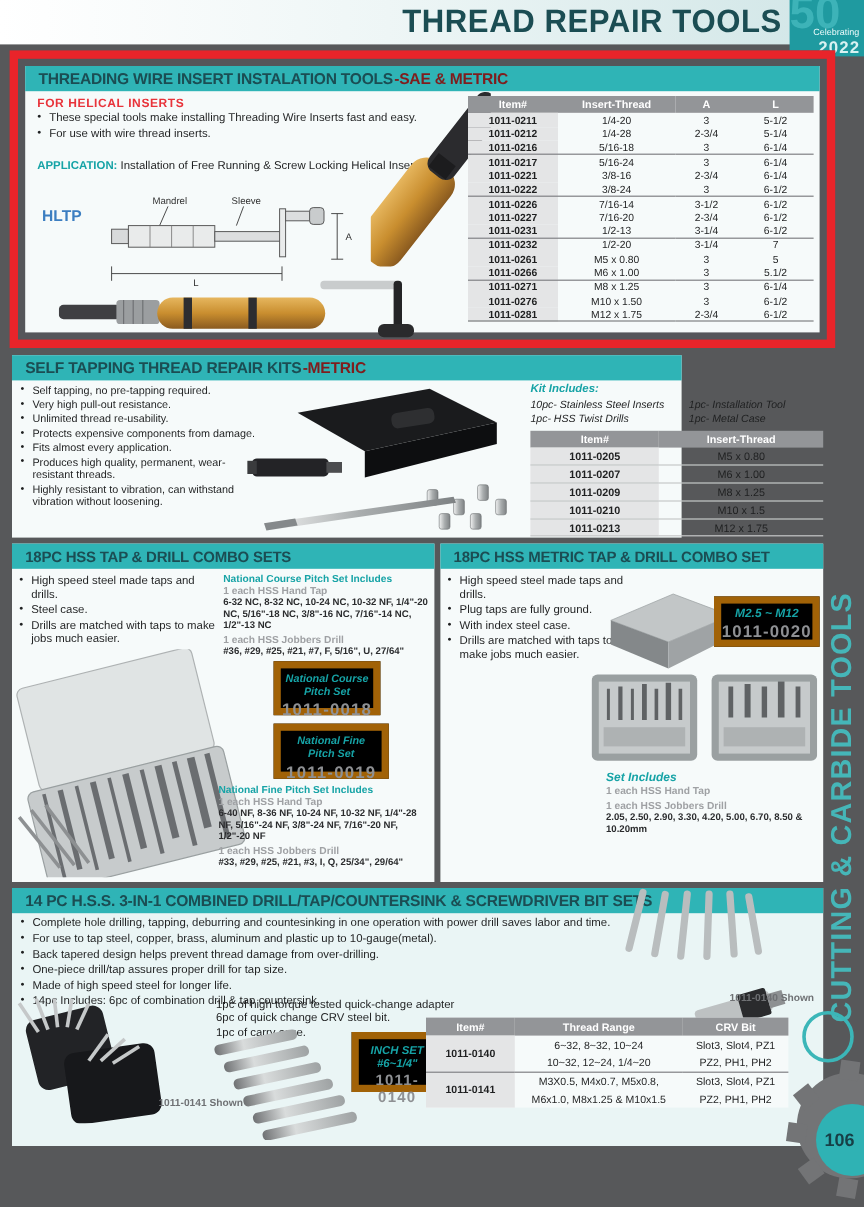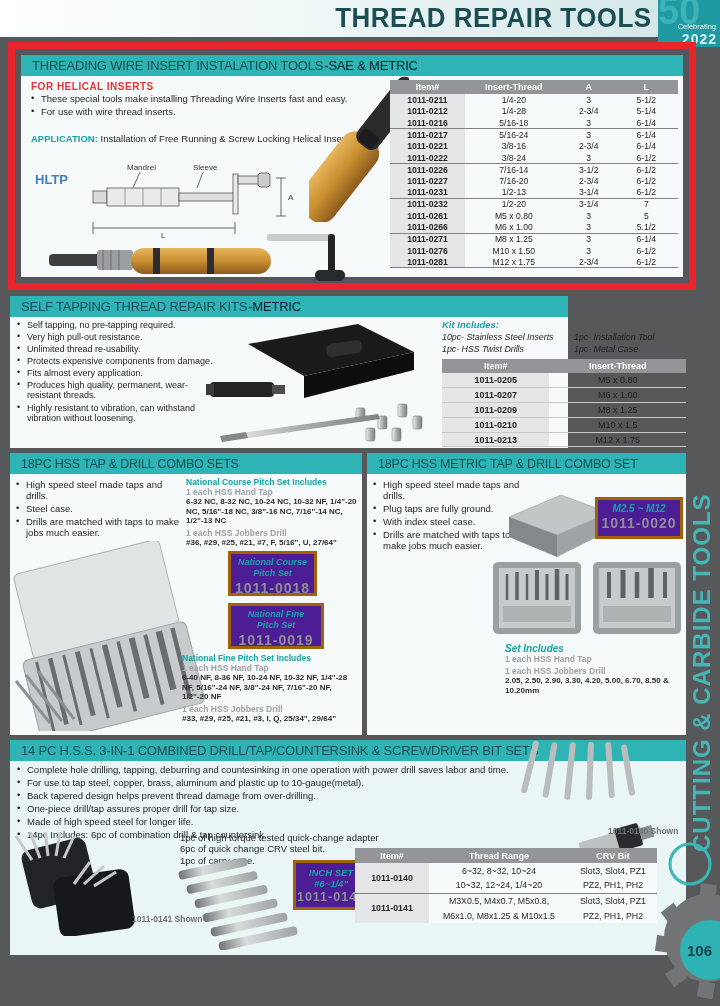--- a/index.html
+++ b/index.html
@@ -14,28 +14,28 @@
     background: linear-gradient(90deg, #ffffff 0%, #eef6f6 45%, #cfe5e6 100%); }
   .main-title { position:absolute; right:68px; top:3px; font-size:27px; font-weight:bold;
     color:#1b4d53; letter-spacing:0.5px; transform:scaleX(0.96); transform-origin:right; }
   .anniv { position:absolute; right:0; top:0; width:62px; height:47px; background:#1f9aa0; overflow:hidden; }
   .anniv .wm { position:absolute; left:0px; top:-10px; font-size:38px; font-weight:bold; color:#3db3b8; }
   .anniv .cel { position:absolute; right:4px; bottom:16px; font-size:7.5px; color:#eafafa; }
   .anniv .yr { position:absolute; right:3px; bottom:0px; font-size:14px; font-weight:bold; color:#d9f2f2; letter-spacing:1px; }
   
   .panel { background:#f6fafa; position:relative; width:100%; height:100%; }
   .sec-head { height:21px; background:#2fb4b6; display:flex; align-items:center; padding-left:11px;
-    font-weight:normal; font-size:13px; color:#1b4d53; letter-spacing:-0.2px; white-space:nowrap; }
-  .sec-head .accent { color:#0f172a; margin-left:1px; }
+    font-weight:bold; font-size:13px; color:#1b4d53; letter-spacing:-0.2px; white-space:nowrap; }
+  .sec-head .accent { color:#7f1d1d; margin-left:1px; }
   ul.blt { list-style:none; }
   ul.blt li { position:relative; padding-left:10px; margin-bottom:2px; }
   ul.blt li::before { content:"•"; position:absolute; left:0; top:-1px; }
   .teal-b { color:#16a3a6; font-weight:bold; }
   .gray-sub { color:#9fa1a4; font-weight:bold; }
-  .code-badge { background:#4c1d95; border:3px solid #a16207; text-align:center; position:absolute; padding-top:3px; }
+  .code-badge { background:#000000; border:6px solid #a16207; text-align:center; position:absolute; padding-top:3px; }
   .code-badge .bl { font-size:9px; font-weight:bold; font-style:italic; color:#16a3a6; line-height:11px; }
   .code-badge .bc { font-size:14px; font-weight:bold; color:#8e9093; letter-spacing:1px; margin-top:1px; }
   table { border-collapse:collapse; }
   th { background:#939598; color:#fff; font-weight:bold; }
   td { text-align:center; }
   
   .s1-wrap { position:absolute; left:8px; top:42px; width:688px; height:248px;
     border:7px solid #e9242a; background:#55565a; padding:6px; }
   .s1-forhel { position:absolute; left:10px; top:5px; font-size:10px; font-weight:bold; color:#e8333a; letter-spacing:0.5px; }
   .s1-bullets { position:absolute; left:10px; top:18px; width:330px; font-size:9.5px; line-height:1.15; }

